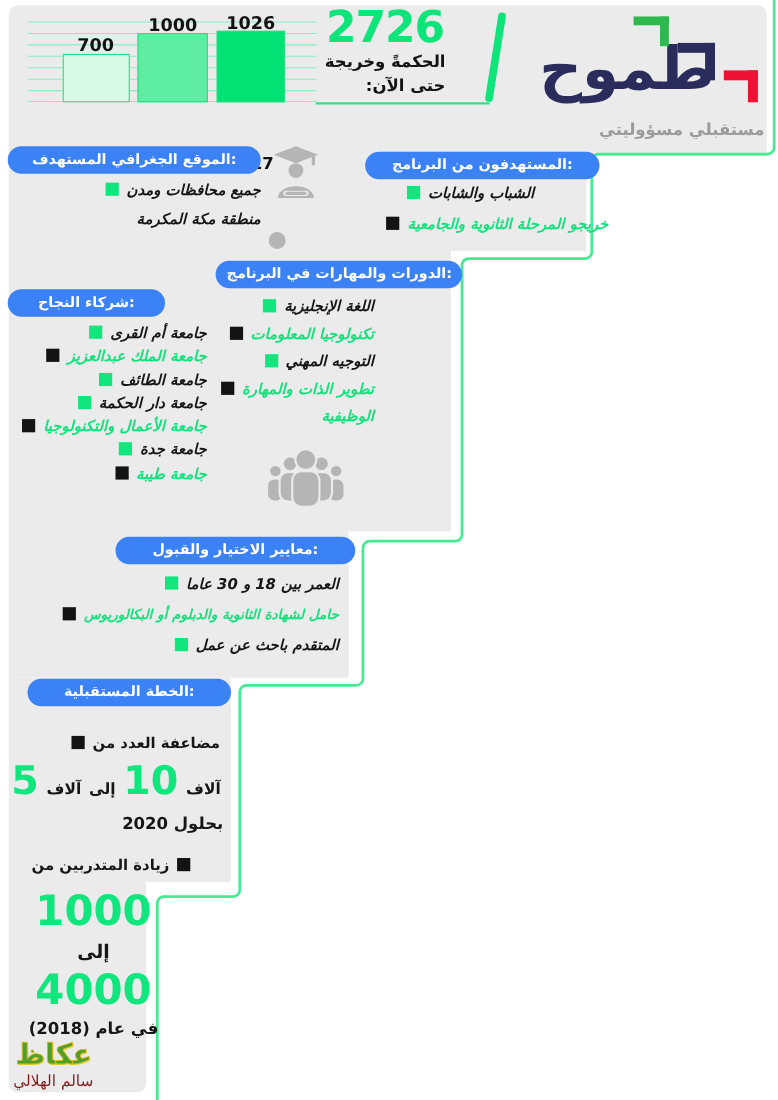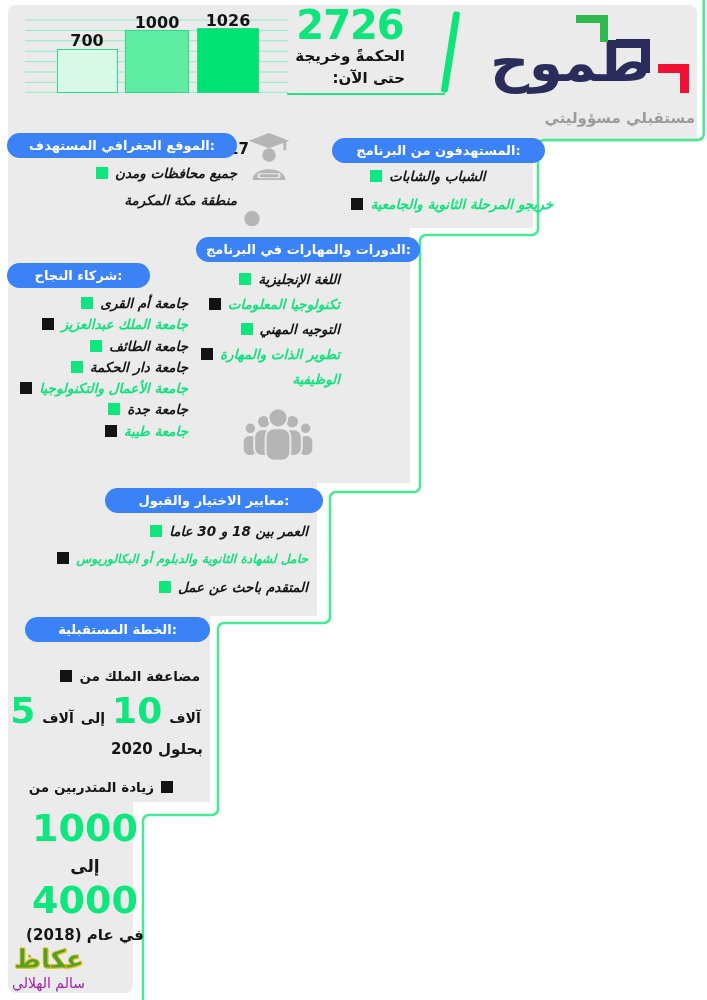--- a/index.html
+++ b/index.html
@@ -70,21 +70,21 @@
   #fp-goal2{position:absolute;left:25px;top:779px;width:155px;text-align:right;font-size:13.5px;color:#161616;white-space:nowrap;}
   .centercol{position:absolute;left:20px;width:130px;text-align:center;}
   #fp-n1{top:806px;font-size:38px;color:#0fe67e;}
   #fp-to{top:856px;font-size:17px;color:#161616;}
   #fp-n2{top:878px;font-size:38px;color:#0fe67e;}
   #fp-year{top:926px;font-size:15px;color:#161616;left:15px;width:140px;}
 
   
   #okaz{position:absolute;left:14px;top:944px;font-size:26px;color:#4f9f2a;letter-spacing:1px;
         -webkit-text-stroke:0.8px #d9b91a;text-shadow:1px 1px 0 #e8d44a;}
-  #author{position:absolute;left:12px;top:975px;font-size:14px;color:#a21caf;font-weight:normal;}
+  #author{position:absolute;left:12px;top:975px;font-size:14px;color:#7f1d1d;font-weight:normal;}
 
   .gicon{position:absolute;}
 </style>
 </head>
 <body>
 
 <div id="root">
 
   <div class="panel" id="panelA"></div>
   <div class="panel" id="panelB"></div>
@@ -194,21 +194,21 @@
     <div class="row" dir="rtl"><span>جامعة جدة</span><span class="blt g"></span></div>
     <div class="row" dir="rtl"><span class="tg">جامعة طيبة</span><span class="blt b"></span></div>
   </div>
 
   <div class="rows" id="criteria-rows">
     <div class="row" dir="rtl"><span>العمر بين 18 و 30 عاما</span><span class="blt g"></span></div>
     <div class="row long" dir="rtl"><span class="tg">حامل لشهادة الثانوية والدبلوم أو البكالوريوس</span><span class="blt b"></span></div>
     <div class="row" dir="rtl"><span>المتقدم باحث عن عمل</span><span class="blt g"></span></div>
   </div>
 
-  <div id="fp-goal1" dir="rtl"><span>مضاعفة الملك من</span><span class="blt b"></span></div>
+  <div id="fp-goal1" dir="rtl"><span>مضاعفة العدد من</span><span class="blt b"></span></div>
   <div id="fp-big1">
     <span class="bignum">5</span>
     <span>آلاف</span>
     <span>إلى</span>
     <span class="bignum">10</span>
     <span>آلاف</span>
   </div>
   <div id="fp-deadline" dir="rtl">بحلول 2020</div>
   <div id="fp-goal2" dir="rtl"><span class="blt b"></span><span>زيادة المتدربين من</span></div>
   <div class="centercol" id="fp-n1">1000</div>

